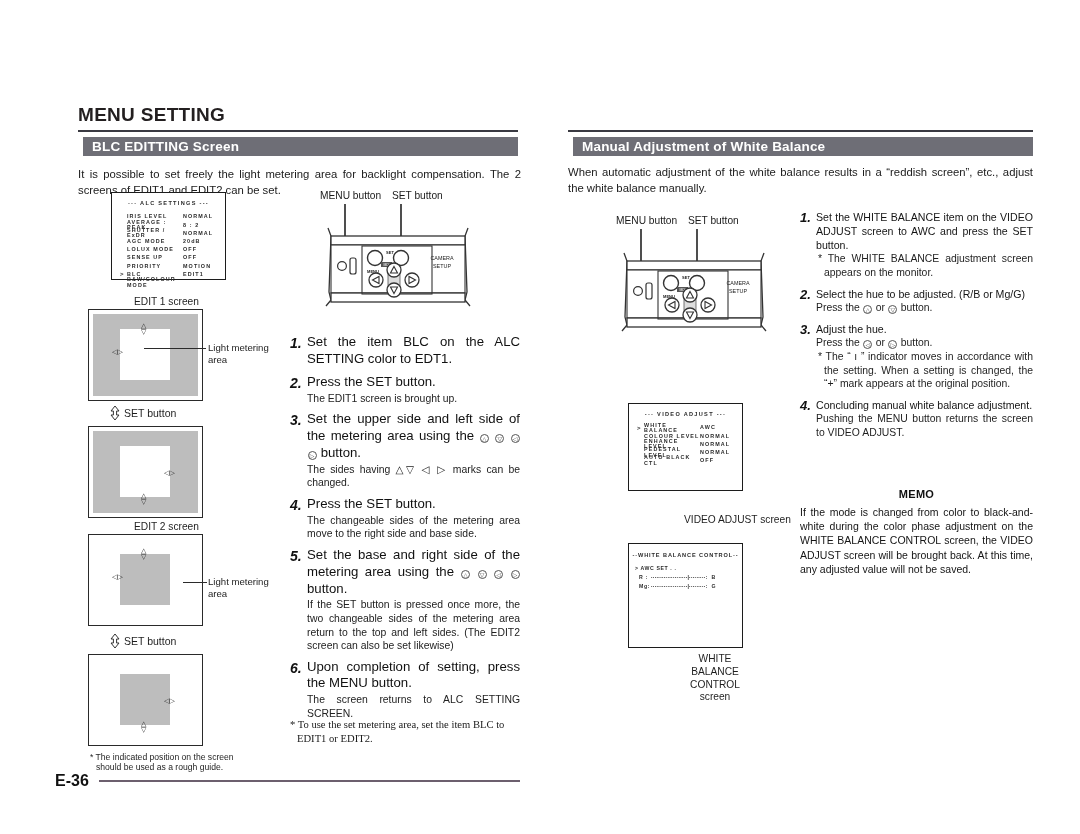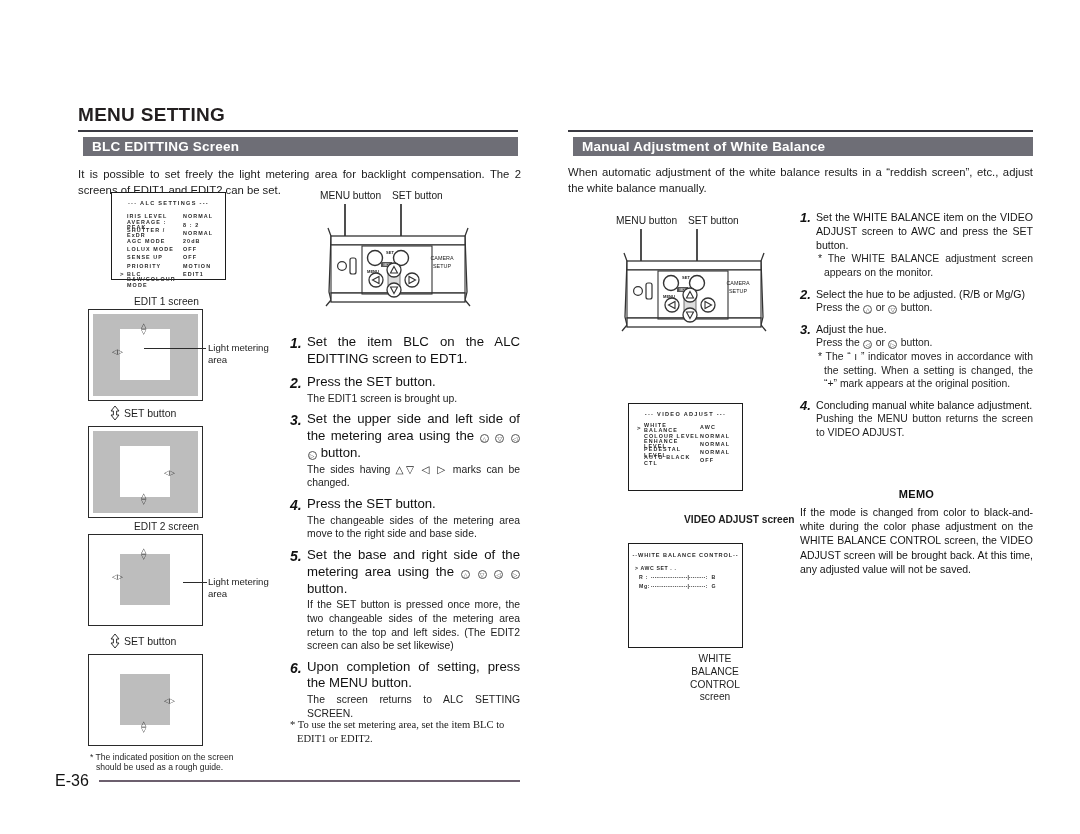--- a/index.html
+++ b/index.html
@@ -176,21 +176,21 @@
   .memo-wrap { position: absolute; display: flex; align-items: center; width: 100%; }
   .memo-rule { flex: 1; height: 1.5px; background: #2d2d2d; }
   .memo-label { font-size: 11px; font-weight: bold; padding: 0 8px; color: #111; letter-spacing: .3px; }
   .memo-body {
     position: absolute; font-size: 10.5px; line-height: 1.35;
     color: #141414; text-align: justify;
   }
 
   
   .footer { position: absolute; display: flex; align-items: center; width: 100%; }
-  .footer-num { font-size: 16px; font-weight: normal; color: #111; }
+  .footer-num { font-size: 16px; font-weight: bold; color: #111; }
   .footer-rule { flex: 1; height: 2px; background: #6c5f6e; }
 
   
   .cam-svg { position: absolute; }
   .cam-lead-label { position: absolute; font-size: 10.2px; color: #1a1a1a; }
 </style>
 </head>
 <body>
 
 <div id="page">
@@ -339,21 +339,21 @@
       <div class="mk" style="left:75px; top:43px;">◁▷</div>
       <div class="mk" style="left:52px; top:66px;">△<br>▽</div>
     </div>
 
     <div class="label-sm" style="left:88px; top:752px; width:170px; text-indent:-6px; padding-left:8px; font-size:8.6px;">* The indicated position on the screen should be used as a rough guide.</div>
 
     <div class="steps" id="left-steps" style="left:290px; top:334px; width:230px;">
         <div class="step">
           <div class="step-num">1.</div>
           <div class="step-body">
-            <div class="step-main">Set the item BLC on the ALC EDITTING screen to EDT1. </div>
+            <div class="step-main">Set the item BLC on the ALC SETTING color to EDT1. </div>
           </div>
         </div>
         <div class="step">
           <div class="step-num">2.</div>
           <div class="step-body">
             <div class="step-main">Press the SET button. </div>
             <div class="step-sub">The EDIT1 screen is brought up.</div>
           </div>
         </div>
         <div class="step">
@@ -461,21 +461,21 @@
             <span class="osd-label">PEDESTAL LEVEL</span>
             <span class="osd-value">NORMAL</span>
           </div>
           <div class="osd-row">
             <span class="osd-cursor"></span>
             <span class="osd-label">AUTO BLACK CTL</span>
             <span class="osd-value">OFF</span>
           </div>
         </div>
     </div>
-    <div class="caption" style="left:96px; top:514px;font-weight:bold;">VIDEO ADJUST screen</div>
+    <div class="caption" style="left:96px; top:514px;">VIDEO ADJUST screen</div>
 
     <div class="osd" style="left:88px; top:543px; width:115px; height:105px;">
       <div class="osd-wbc-title">--WHITE BALANCE CONTROL--</div>
       <div class="osd-bar-row" style="padding-left:6px; margin-top:5px;">&gt; AWC  SET . .</div>
       <div id="wbc-bars">
           <div class="osd-bar-row">
             <span class="osd-bar-left">R  :</span>
             <span class="osd-bar-track">····················|·········:</span>
             <span class="osd-bar-right">B</span>
           </div>

